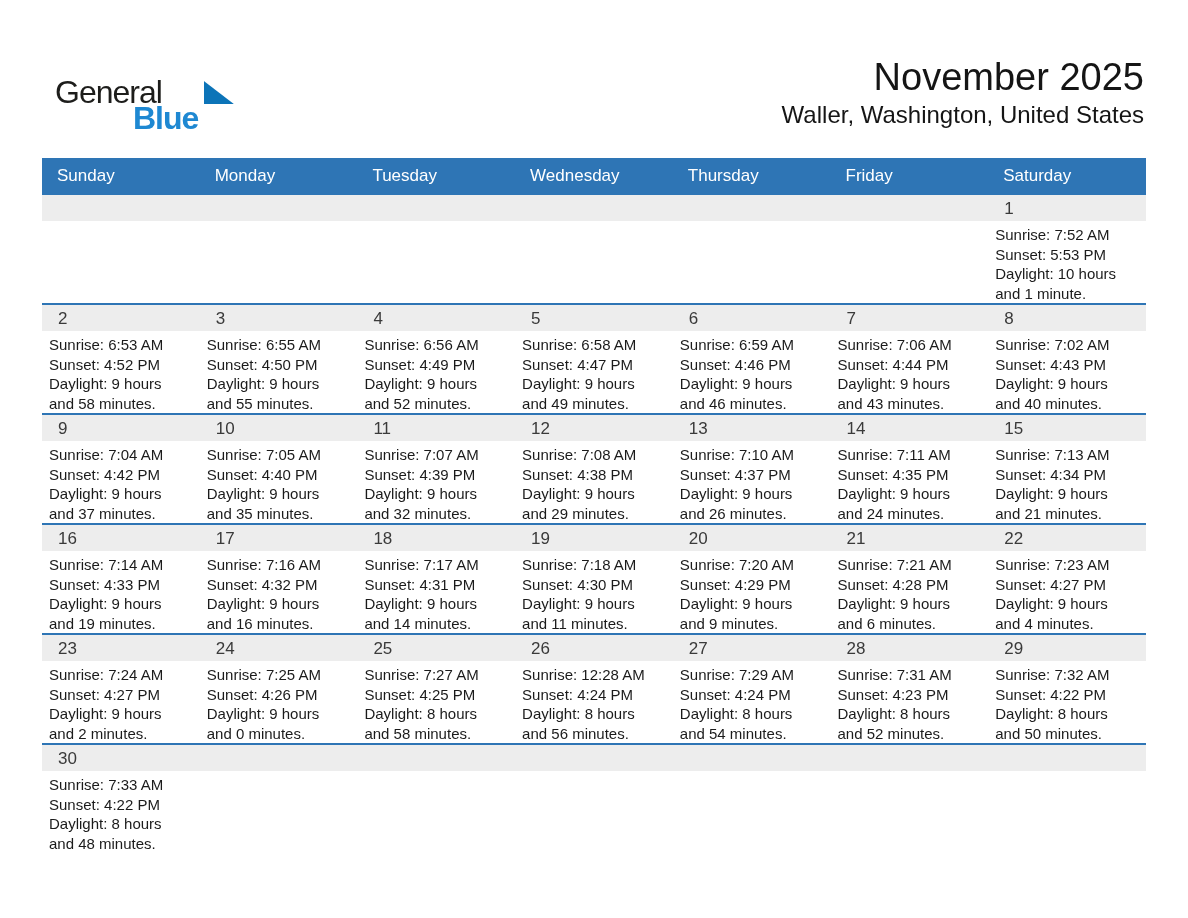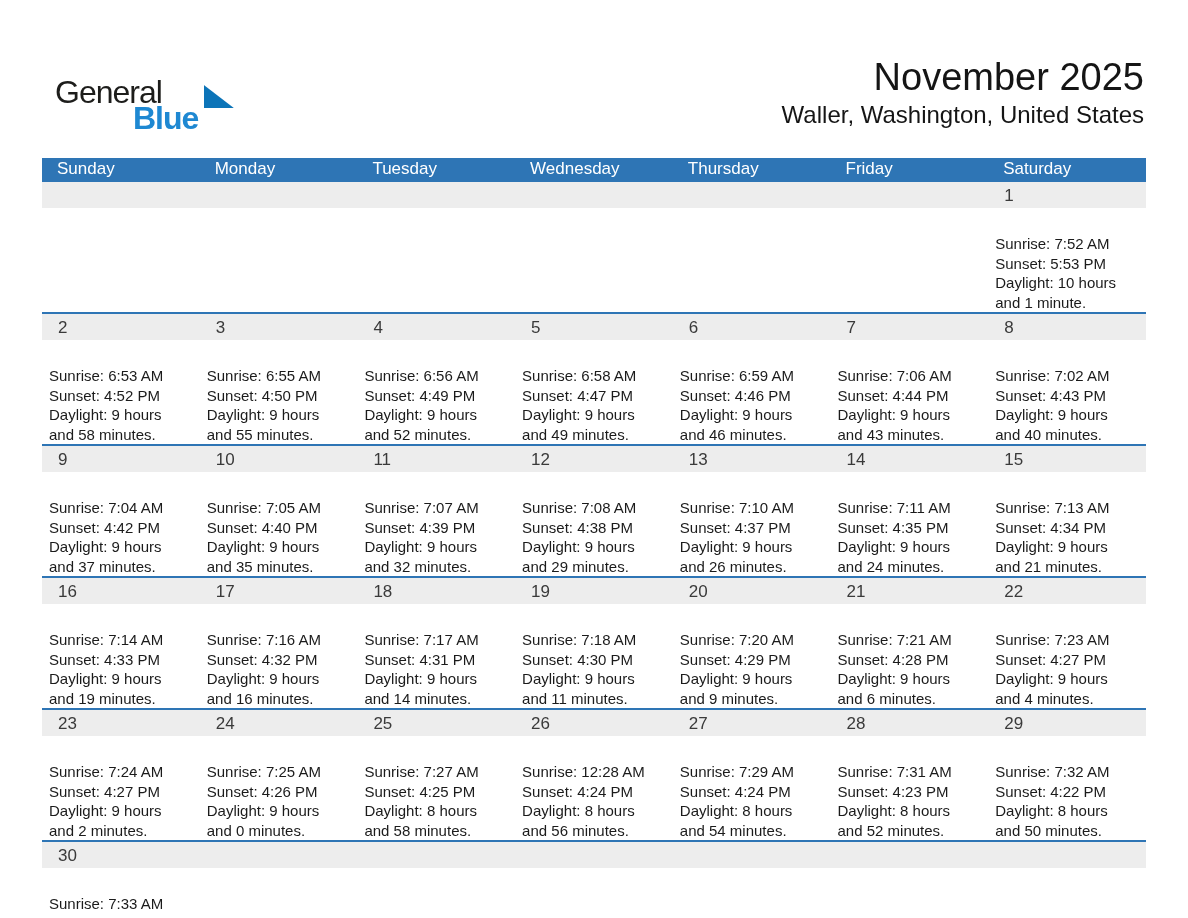--- a/index.html
+++ b/index.html
@@ -15,21 +15,21 @@
 
   
   .top-bar {
     height: 158px;
     padding: 58px 44px 0 55px;
     display: flex;
     justify-content: space-between;
     align-items: flex-start;
   }
   .logo { margin-top: 18px; }
-  .logo-row { display: flex; align-items: flex-end; gap: 40px; }
+  .logo-row { display: flex; align-items: center; gap: 40px; }
   .logo-general {
     font-size: 32px;
     letter-spacing: -1px;
     color: #1d1d1b;
     line-height: 1;
   }
   .logo-triangle {
     display: inline-block;
     width: 30px; height: 23px;
     background: #0c74b8;
@@ -66,21 +66,21 @@
     width: 1104px;
     border-collapse: collapse;
     table-layout: fixed;
   }
   table.calendar thead th {
     background: #2e75b5;
     color: #ffffff;
     font-weight: normal;
     font-size: 17px;
     text-align: left;
-    height: 24px;
+    height: 37px;
     padding: 0 0 2px 15px;
     vertical-align: middle;
   }
   table.calendar tbody td {
     vertical-align: top;
     padding: 0;
   }
   table.calendar tbody tr { height: 110px; }
   table.calendar tbody tr:first-child { height: 104px; }
   table.calendar tbody tr:last-child  { height: 129px; }
@@ -93,21 +93,20 @@
     padding: 3px 4px 0 16px;
     font-size: 17px;
     color: #3a3a3a;
     line-height: 22px;
   }
   .cell-body {
     padding: 4px 2px 0 7px;
     font-size: 15px;
     line-height: 19.5px;
     color: #1b1b1b;
-    margin-top: 22px;
   }
 </style>
 </head>
 <body>
 
 <div class="page">
 
   <div class="top-bar">
     <div class="logo">
       <div class="logo-row">

